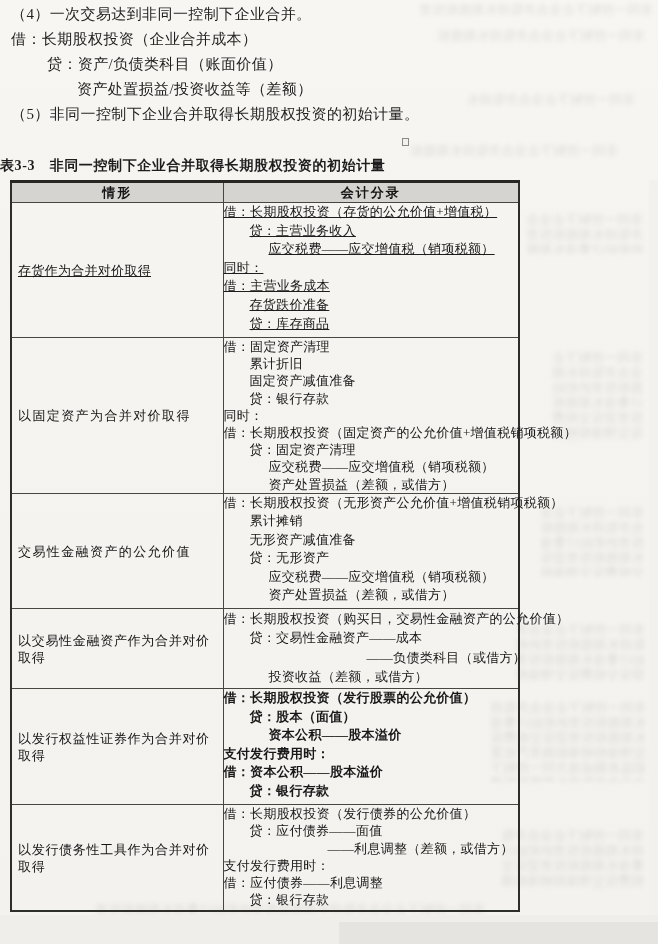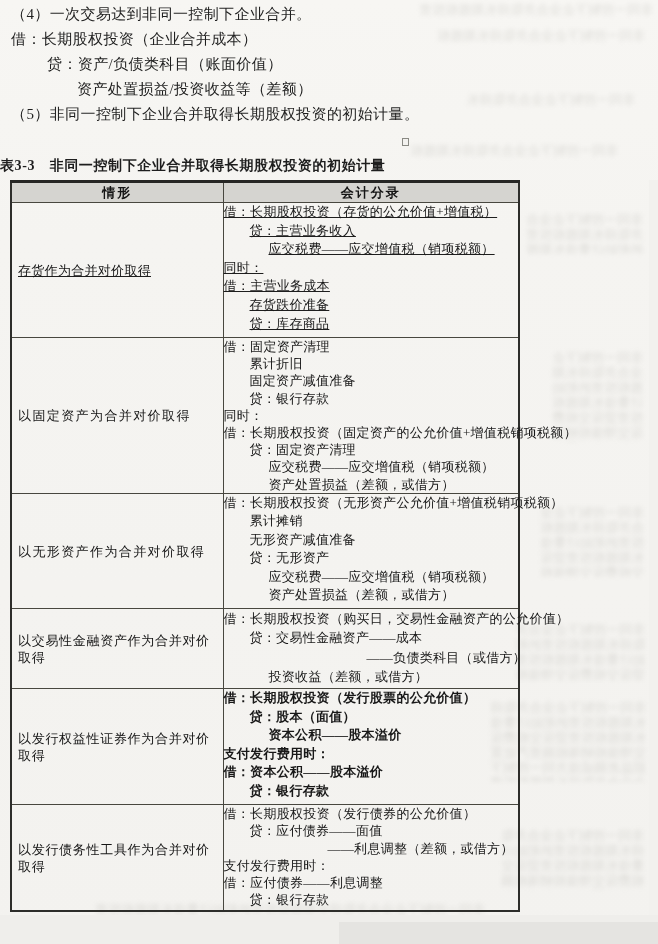--- a/index.html
+++ b/index.html
@@ -130,21 +130,21 @@
             <div class="eline ind-1">贷：银行存款</div>
             <div class="eline ind-0">同时：</div>
             <div class="eline ind-0">借：长期股权投资（固定资产的公允价值+增值税销项税额）</div>
             <div class="eline ind-1">贷：固定资产清理</div>
             <div class="eline ind-2">应交税费——应交增值税（销项税额）</div>
             <div class="eline ind-2">资产处置损益（差额，或借方）</div>
           </td>
         </tr>
         <tr class="row-2">
           <td class="case-cell">
-            <div class="case-label ls-2">以无形资产作为合并对价取得</div>
+            <div class="case-label ls-2">交易性金融资产的公允价值</div>
           </td>
           <td class="entry-cell">
             <div class="eline ind-0">借：长期股权投资（无形资产公允价值+增值税销项税额）</div>
             <div class="eline ind-1">累计摊销</div>
             <div class="eline ind-1">无形资产减值准备</div>
             <div class="eline ind-1">贷：无形资产</div>
             <div class="eline ind-2">应交税费——应交增值税（销项税额）</div>
             <div class="eline ind-2">资产处置损益（差额，或借方）</div>
           </td>
         </tr>

